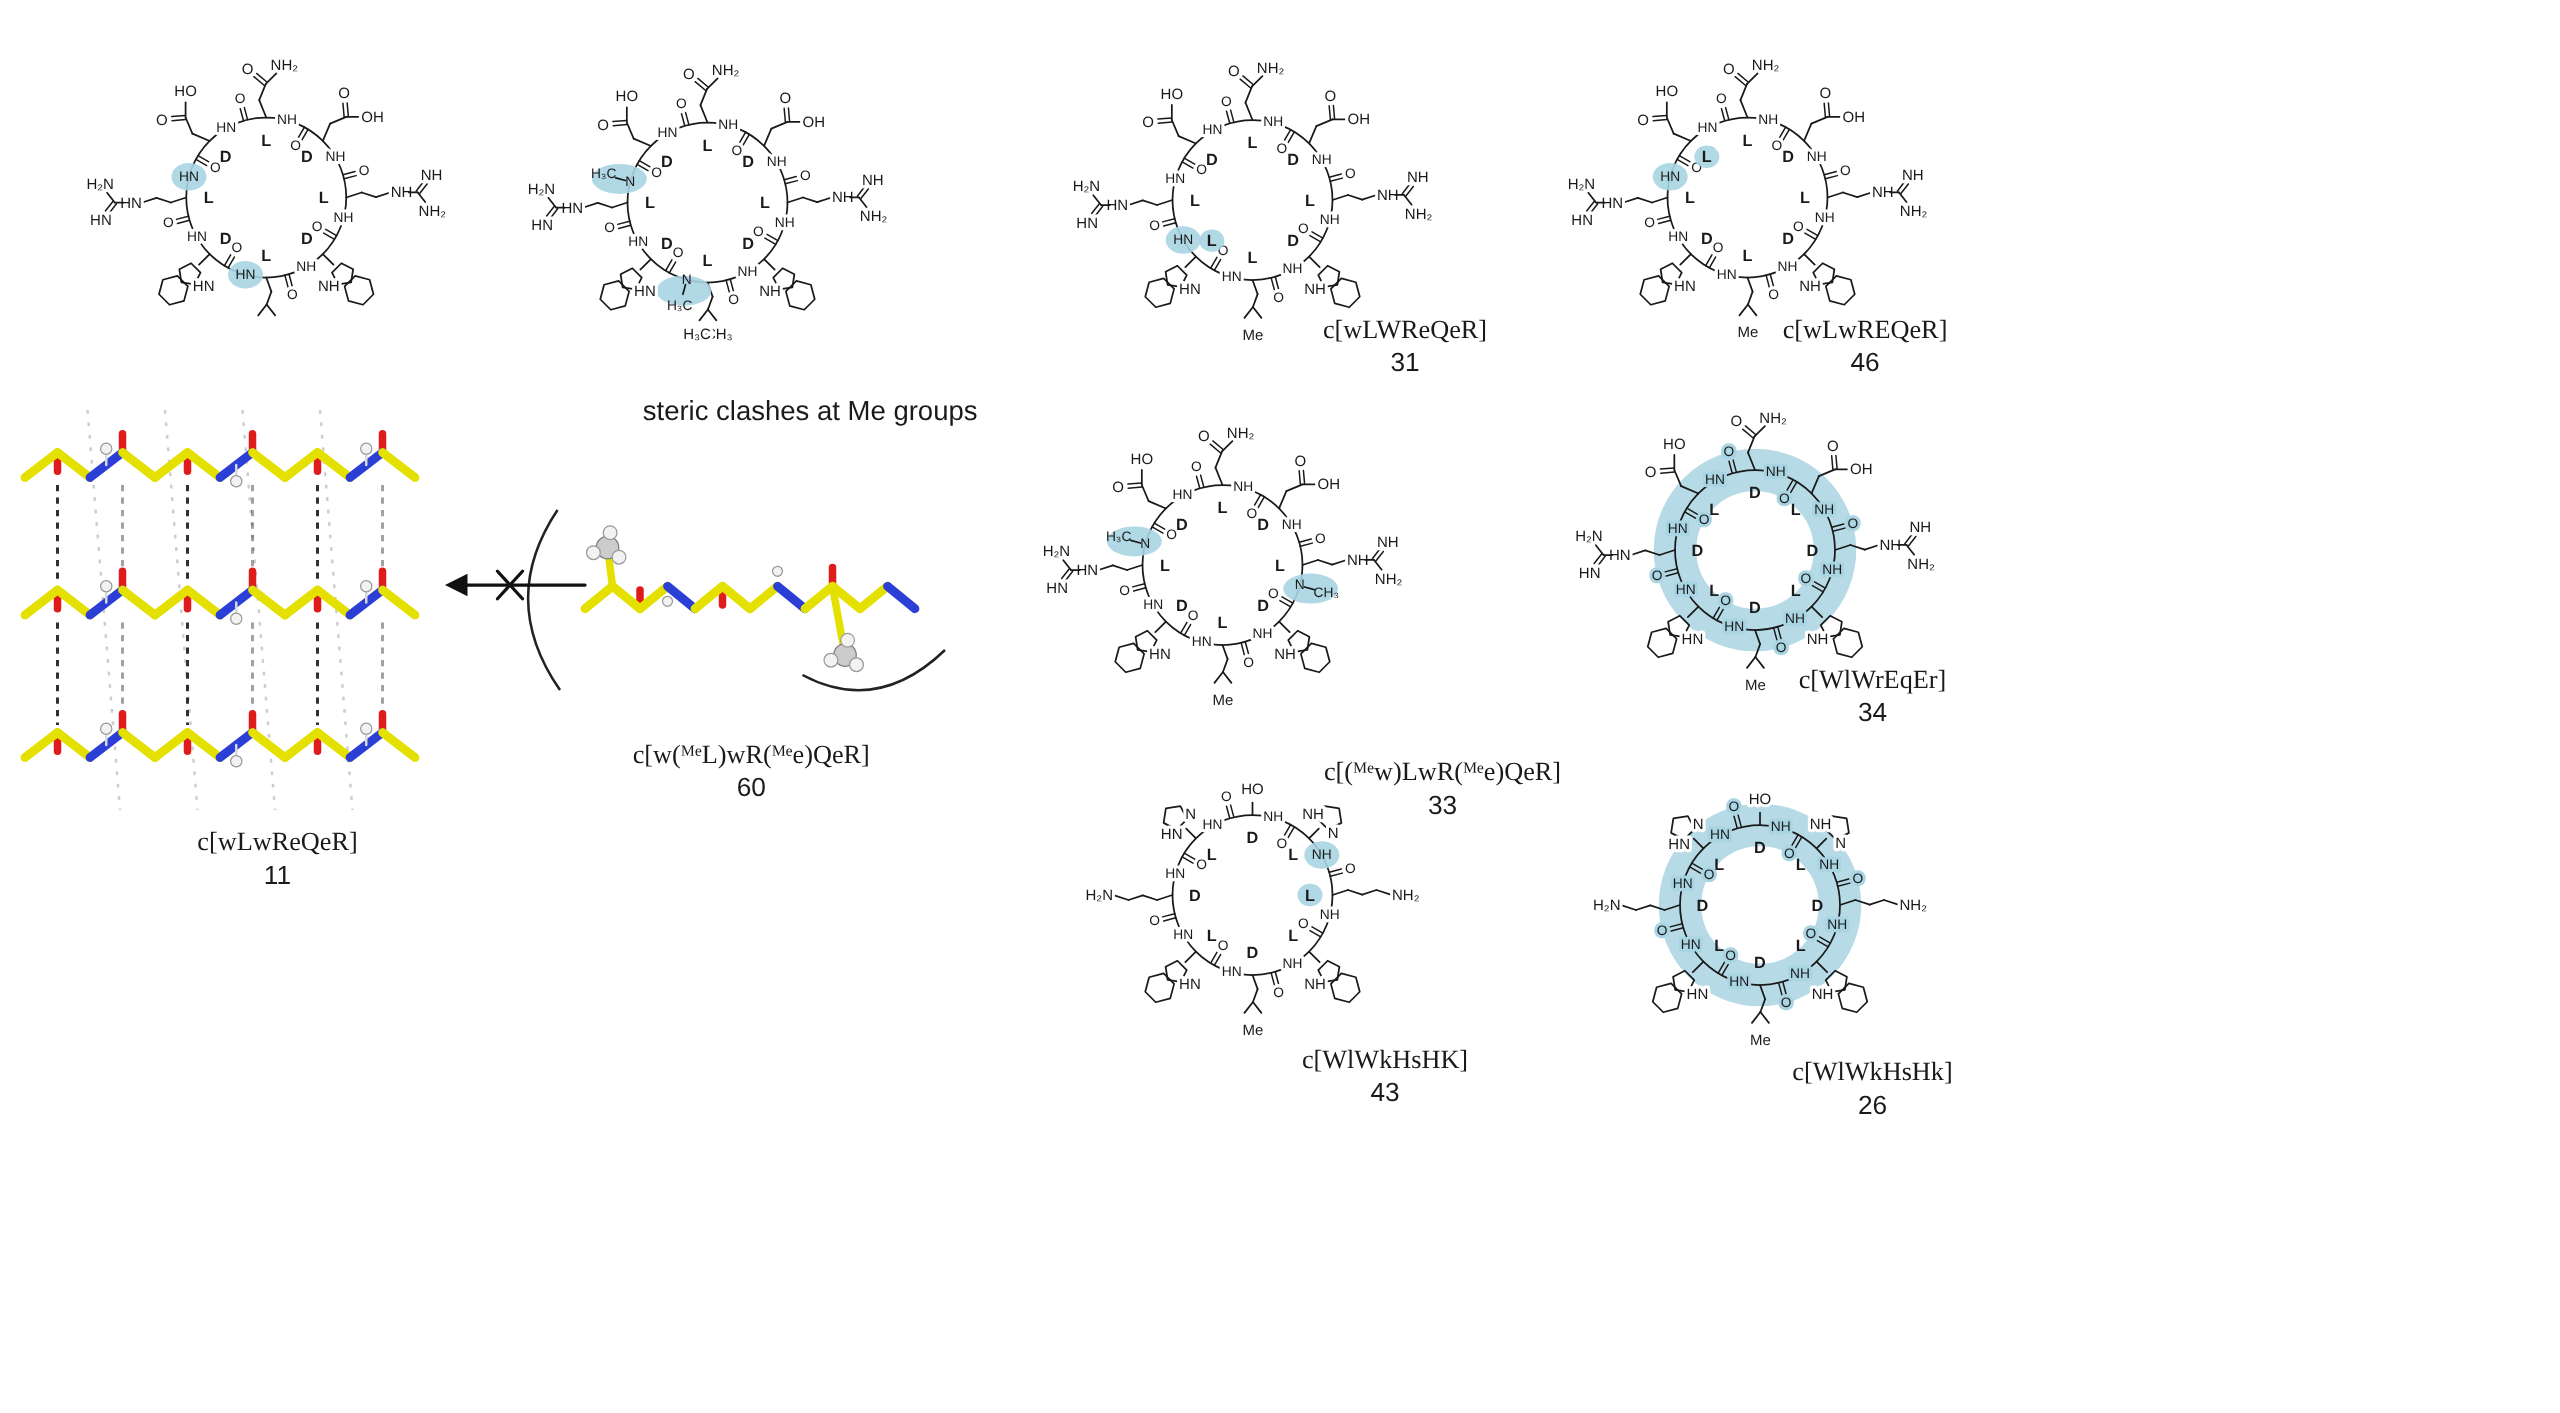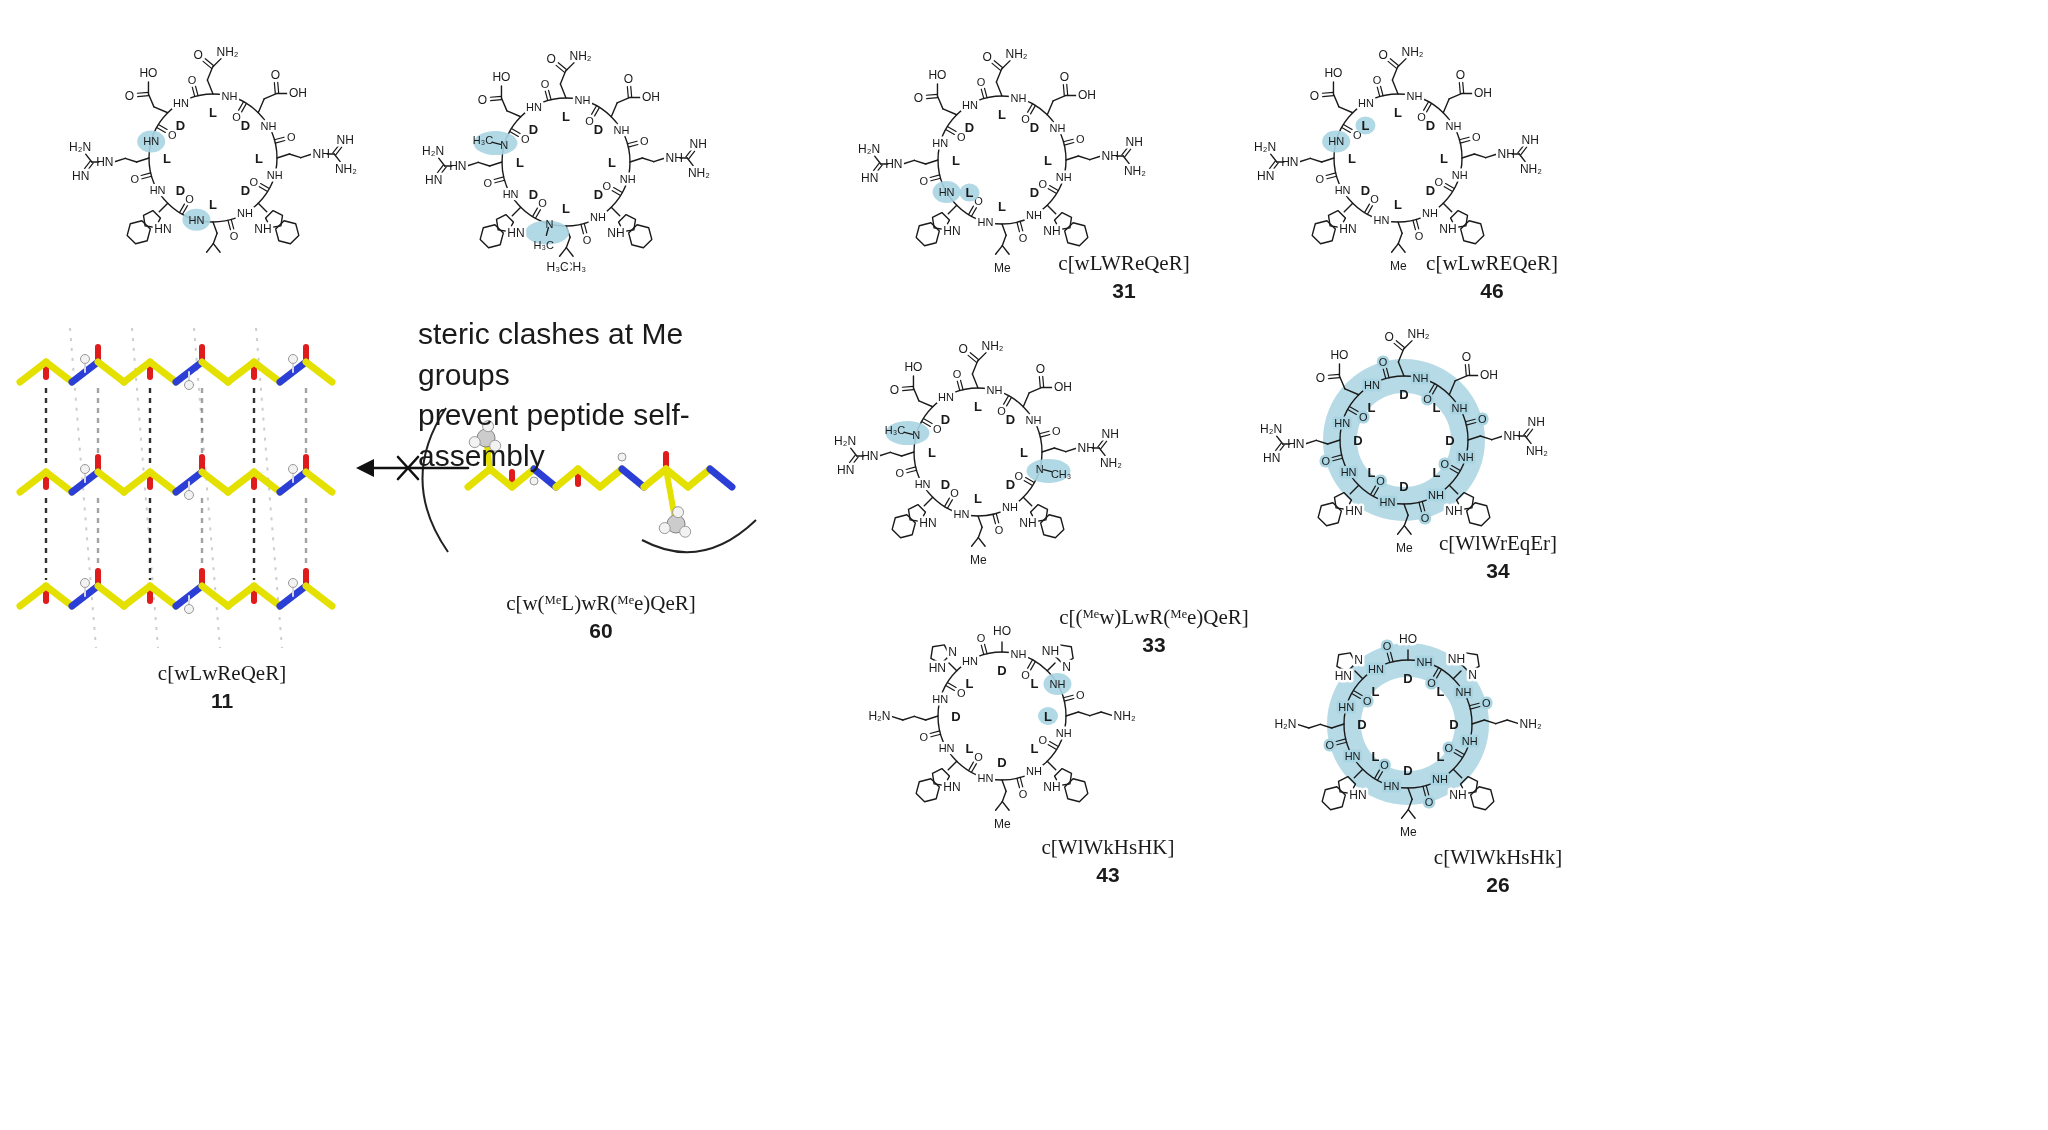--- a/index.html
+++ b/index.html
@@ -2,23 +2,23 @@
 <html><head>
 <meta charset="utf-8">
 <style>
   html,body{margin:0;padding:0;background:#ffffff;}
   body{position:relative;width:2048px;height:1130px;overflow:hidden;
        font-family:"Liberation Sans","DejaVu Sans",sans-serif;color:#1a1a1a;}
   #fig{position:absolute;left:0;top:0;}
   svg text{font-family:"Liberation Sans","DejaVu Sans",sans-serif;}
   .cpd-label{position:absolute;transform:translateX(-50%);text-align:center;line-height:1.3;}
   .cpd-name{font-size:21px;font-family:Liberation Serif, serif;}
-  .cpd-num{font-size:21px;font-weight:bold;}
-  .annotation{position:absolute;left:418px;top:314px;width:364px;text-align:left;
-              font-size:30px;line-height:1.35;}
+  .cpd-num{font-size:21px;font-weight:normal;}
+  .annotation{position:absolute;left:418px;top:314px;width:364px;text-align:right;
+              font-size:22px;line-height:1.35;}
 </style>
 </head>
 <body>
 
 <svg id="fig" width="2048" height="1130" viewBox="0 0 2048 1130">
     <g>
       <circle cx="213" cy="158" r="64" fill="none" stroke="#1a1a1a" stroke-width="1.4"></circle>
       <line x1="198.0776550181301" y1="95.74075474082535" x2="195.48946456710487" y2="86.08149647793466" stroke="#1a1a1a" stroke-width="1.2" stroke-linecap="round"></line>
       <line x1="194.79350720874726" y1="96.62073949417392" x2="192.20531675772204" y2="86.96148123128323" stroke="#1a1a1a" stroke-width="1.2" stroke-linecap="round"></line>
       <text x="192.0356573466958" y="79.76000807058547" font-size="11" text-anchor="middle" dominant-baseline="central" fill="#1a1a1a" stroke="#fff" stroke-width="5" paint-order="stroke" stroke-linejoin="round">O</text>
@@ -897,21 +897,20 @@
     <g>
       <line x1="372" y1="468" x2="468" y2="468" stroke="#111" stroke-width="2.6" stroke-linecap="round"></line>
       <polygon points="356,468 374,459 374,477" fill="#111"></polygon>
       <line x1="398" y1="457" x2="418" y2="479" stroke="#111" stroke-width="2.6" stroke-linecap="round"></line>
       <line x1="418" y1="457" x2="398" y2="479" stroke="#111" stroke-width="2.6" stroke-linecap="round"></line>
     </g>
   </svg>
 
 <div class="annotation">
   <div>steric clashes at Me groups</div>
-  <div>prevent peptide self-assembly</div>
 </div>
 
 <div class="cpd-label" style="left: 222px; top: 660px;">
   <div class="cpd-name">c[wLwReQeR]</div>
   <div class="cpd-num">11</div>
 </div>
 <div class="cpd-label" style="left: 601px; top: 590px;">
   <div class="cpd-name">c[w(ᴹᵉL)wR(ᴹᵉe)QeR]</div>
   <div class="cpd-num">60</div>
 </div>

